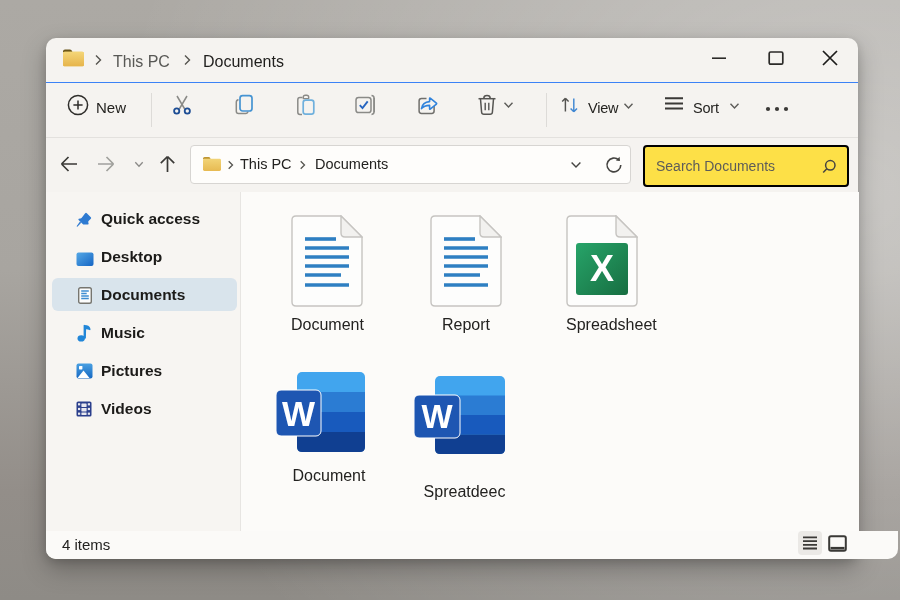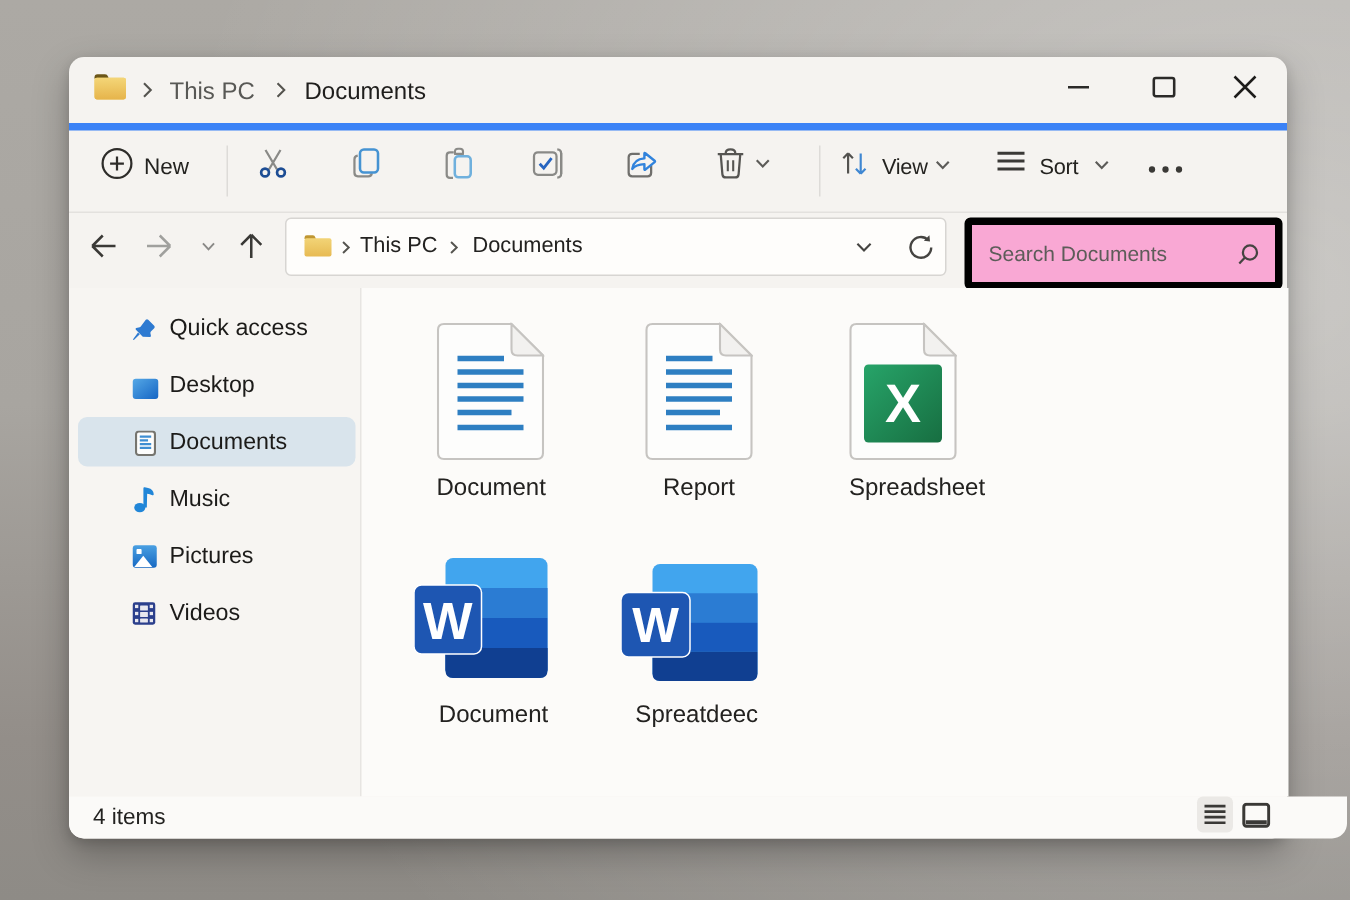--- a/index.html
+++ b/index.html
@@ -11,34 +11,34 @@
     background:#f5f3f0;border-radius:10px;
     box-shadow:0 10px 24px rgba(0,0,0,.26),0 3px 8px rgba(0,0,0,.14);
     }
   .abs{position:absolute;}
   
   #titlebar{position:absolute;left:0;top:0;width:100%;height:44px;}
   .crumbtxt{position:absolute;top:15px;font-size:16px;color:#585855;}
   .crumbdark{color:#1f1e1c;}
   
   #cmdbar{position:absolute;left:0;top:44px;width:100%;height:54px;
-    border-top:5px solid #3b82f6;border-bottom:1px solid #e3e1de;}
+    border-top:1px solid #3b82f6;border-bottom:1px solid #e3e1de;}
   .vsep{position:absolute;top:10px;width:1px;height:34px;background:#dddbd8;}
   .cmdtxt{position:absolute;top:16px;font-size:15px;color:#242320;}
   
   #navrow{position:absolute;left:0;top:99px;width:100%;height:55px;}
   #addrbox{position:absolute;left:144px;top:8px;width:439px;height:37px;
     background:#fefdfb;border:1px solid #d7d5d2;border-radius:4px;}
   #searchbox{position:absolute;left:597px;top:8px;width:202px;height:38px;
-    background:#f9a8d4;border:5px solid #000000;border-radius:4px;}
+    background:#fde047;border:2px solid #000000;border-radius:4px;}
   
   #sidebar{position:absolute;left:0;top:154px;width:194px;height:339px;background:#f7f5f2;}
   #filearea{position:absolute;left:194px;top:154px;width:618px;height:339px;
     background:#fcfbf9;border-left:1px solid #e7e5e2;}
-  .siderow{position:absolute;left:12px;width:194px;height:38px;}
+  .siderow{position:absolute;left:0;width:194px;height:38px;font-weight:bold;}
   .sideicon{position:absolute;left:30px;top:12px;}
   .sidetxt{position:absolute;left:55px;top:10px;font-size:15.5px;color:#1c1b19;}
   #selrow{position:absolute;left:6px;top:86px;width:185px;height:33px;
     background:#d9e4ec;border-radius:6px;}
   
   .file{position:absolute;text-align:center;}
   .filelabel{font-size:16px;color:#232220;}
   
   #status{position:absolute;left:0;top:493px;width:100%;height:28px;background:#fbfaf8;border-radius:0 0 10px 10px;padding-left:40px;}
   #itemcount{position:absolute;left:16px;top:5px;font-size:15px;color:#232220;}
@@ -333,21 +333,21 @@
     </div>
     <div class="file" style="left:172px;top:184px;width:96px">
       <svg width="95" height="80" viewBox="0 0 95 80">
         <rect x="21" y="0" width="70" height="78" rx="5" fill="#41a5ee"></rect>
         <rect x="21" y="19.5" width="70" height="19.5" fill="#2b7cd3"></rect>
         <rect x="21" y="39" width="70" height="19.5" fill="#185abd"></rect>
         <path d="M21 58.5 h70 v14.5 q0 5-5 5 h-60 q-5 0-5-5 z" fill="#103f91"></path>
         <rect x="0" y="19" width="46" height="43" rx="5" fill="#1e56b2" stroke="#fff" stroke-width="1"></rect>
         <text x="23" y="52" text-anchor="middle" font-family="Liberation Sans,sans-serif" font-size="33" font-weight="bold" fill="#fff">W</text>
       </svg>
-      <div class="filelabel" style="margin-top:7px;margin-left:7px">Spreatdeec</div>
+      <div class="filelabel" style="margin-top:23px;margin-left:7px">Spreatdeec</div>
     </div>
   </div>
 
   <div id="status">
     <div id="itemcount">4 items</div>
     <div class="abs" style="left:752px;top:0px;width:24px;height:24px;background:#ebe9e6;border-radius:4px"></div>
     <svg class="abs" style="left:756px;top:4px" width="16" height="16" viewBox="0 0 16 16">
       <path d="M1 2.4 h14 M1 6.1 h14 M1 9.8 h14 M1 13.5 h14" stroke="#3a3936" stroke-width="1.8"></path>
     </svg>
     <svg class="abs" style="left:782px;top:4px" width="19" height="17" viewBox="0 0 19 17">

